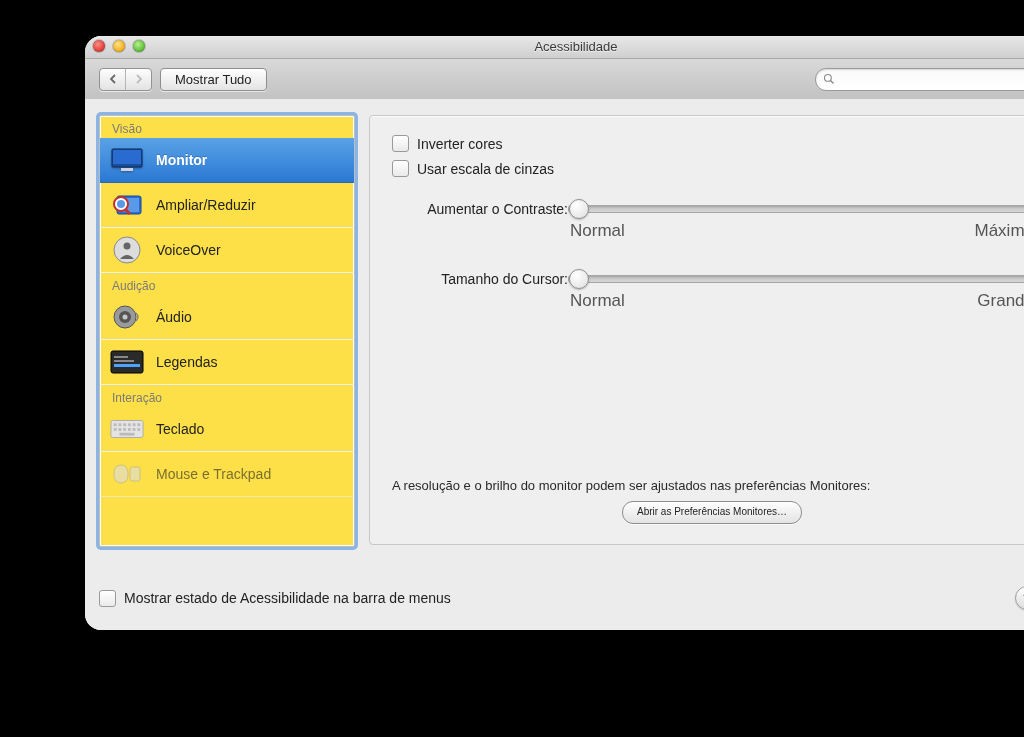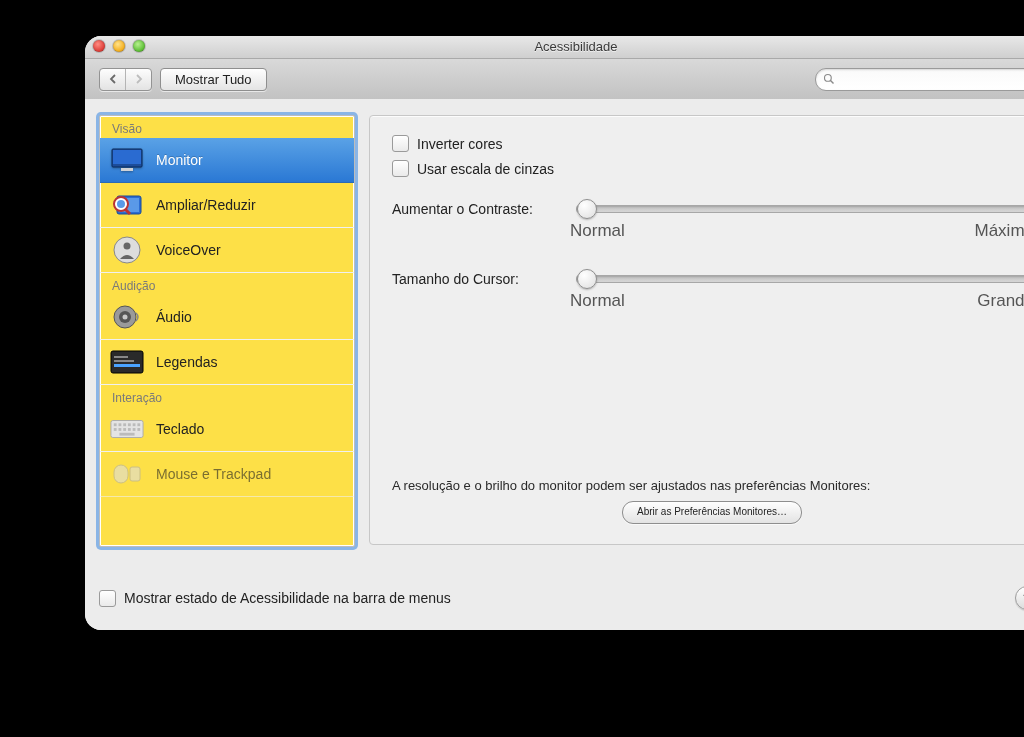--- a/index.html
+++ b/index.html
@@ -17,27 +17,27 @@
 .tb-btn{height:21px;padding:0 14px;border:1px solid #8e8e8e;border-radius:4px;background:linear-gradient(#fefefe,#e4e4e4);box-shadow:0 1px 0 rgba(255,255,255,.6);font-size:13px;color:#222;display:flex;align-items:center}
 .searchbox{margin-left:auto;position:relative}
 .searchbox input{width:200px;height:21px;border-radius:11px;border:1px solid #9a9a9a;background:linear-gradient(#fafafa,#fff);padding:0 10px 0 26px;font-size:12px;outline:none;box-shadow:inset 0 1px 2px rgba(0,0,0,.15)}
 .searchbox svg{position:absolute;left:8px;top:5px;width:12px;height:12px;fill:#8a8a8a}
 .body{position:absolute;top:63px;bottom:0;left:0;right:0;background:#ececec}
 .sidebar{position:absolute;left:14px;top:16px;width:254px;height:430px;border:1px solid #bdbdbd;border-radius:2px;background:#fde047;box-shadow:0 0 0 3px #8ab5e6,inset 0 0 0 1px #fff;overflow:hidden}
 .sb-inner{position:absolute;inset:0;overflow:hidden}
 .sb-group{padding:6px 10px 2px 12px;font-size:12px;color:#7a7a7a}
 .sb-item{height:44px;display:flex;align-items:center;gap:12px;padding:0 10px;border-bottom:1px solid #f0f0f0;font-size:14px;color:#222}
 .sb-item .ic{width:34px;height:28px;display:flex;align-items:center;justify-content:center}
-.sb-item.selected{background:linear-gradient(#5aa2e6,#2a78d4);color:#fff;text-shadow:0 -1px 0 rgba(0,0,0,.2);font-weight:normal;border-bottom-color:#2a6bb8}
+.sb-item.selected{background:linear-gradient(#5aa2e6,#2a78d4);color:#fff;text-shadow:0 -1px 0 rgba(0,0,0,.2);font-weight:bold;border-bottom-color:#2a6bb8}
 .sb-item.selected .ic svg{filter:drop-shadow(0 1px 1px rgba(0,0,0,.3))}
 .content{position:absolute;left:284px;top:16px;right:12px;height:430px;border:1px solid #c7c7c7;border-radius:4px;background:#efefef;box-shadow:inset 0 1px 0 rgba(255,255,255,.8);padding:16px 22px;box-sizing:border-box}
 .checkrow{display:flex;align-items:center;gap:8px;margin:3px 0 8px 0;font-size:14px}
 .check{width:15px;height:15px;border:1px solid #9a9a9a;border-radius:3px;background:linear-gradient(#fff,#eaeaea);box-shadow:inset 0 1px 0 #fff}
 .sliderrow{display:flex;align-items:center;margin-top:24px}
-.sliderlabel{width:176px;padding-right:8px;font-size:14px}
+.sliderlabel{width:176px;text-align:right;font-size:14px}
 .slidertrack{position:relative;flex:1;height:6px;background:linear-gradient(#bfbfbf,#d8d8d8);border-radius:3px;border:1px solid #a7a7a7;box-shadow:inset 0 1px 2px rgba(0,0,0,.15)}
 .thumb{position:absolute;left:0;top:-7px;width:18px;height:18px;border-radius:50%;background:radial-gradient(circle at 35% 30%,#fff,#dedede);border:1px solid #8f8f8f;box-shadow:0 1px 2px rgba(0,0,0,.25)}
 .ticks{display:flex;justify-content:space-between;font-size:17px;color:#555;margin-top:4px;padding:0 0 0 184px}
 .ticks span:first-child{margin-left:-6px}
 .ticks span:last-child{margin-right:-2px}
 .note{position:absolute;left:22px;right:22px;bottom:20px;font-size:13px;color:#2a2a2a;text-align:left}
 .note-btn-wrap{text-align:center;margin-top:8px}
 .aquabtn{display:inline-block;height:21px;padding:0 14px;border:1px solid #8e8e8e;border-radius:11px;background:linear-gradient(#fefefe,#e3e3e3);font-size:10px;color:#222;line-height:20px;box-shadow:0 1px 0 rgba(255,255,255,.6)}
 .footer{position:absolute;left:14px;right:28px;bottom:20px;height:24px;display:flex;align-items:center}
 .help{position:absolute;right:0;bottom:0;width:22px;height:22px;border-radius:50%;background:linear-gradient(#fff,#dcdcdc);border:1px solid #9d9d9d;display:flex;align-items:center;justify-content:center;font-size:14px;font-weight:bold;color:#555;box-shadow:0 1px 1px rgba(0,0,0,.15)}

